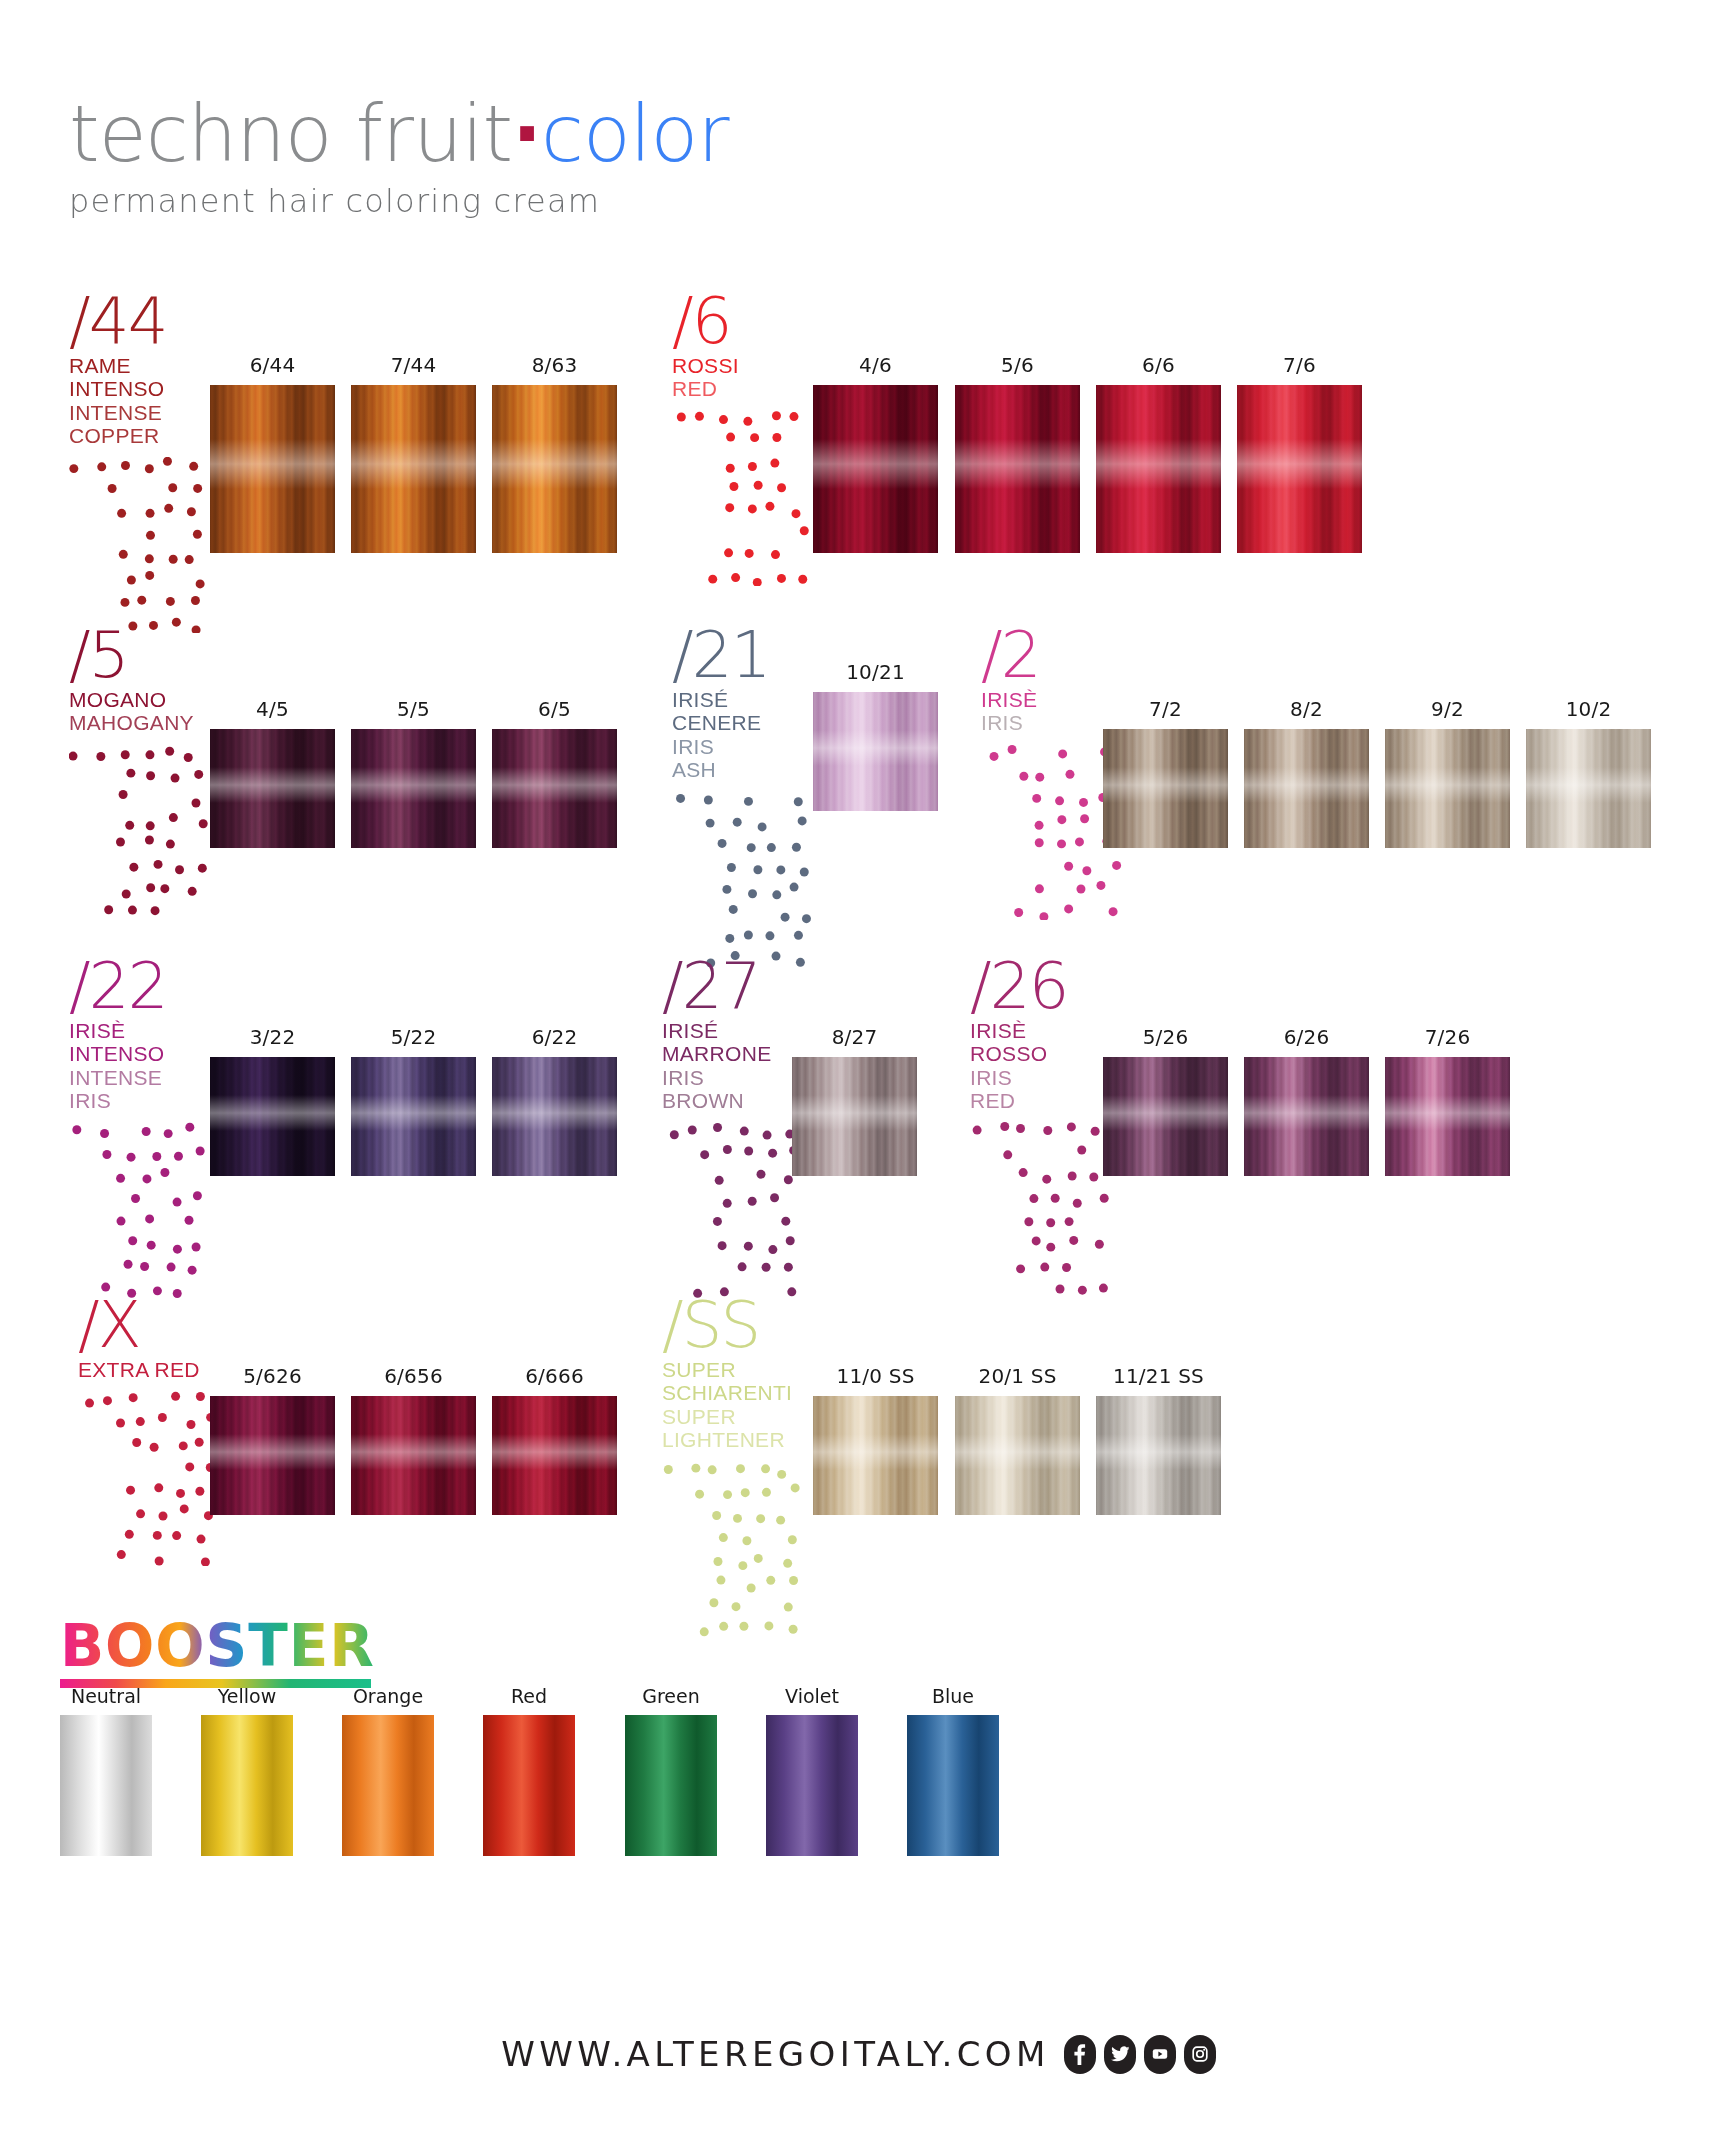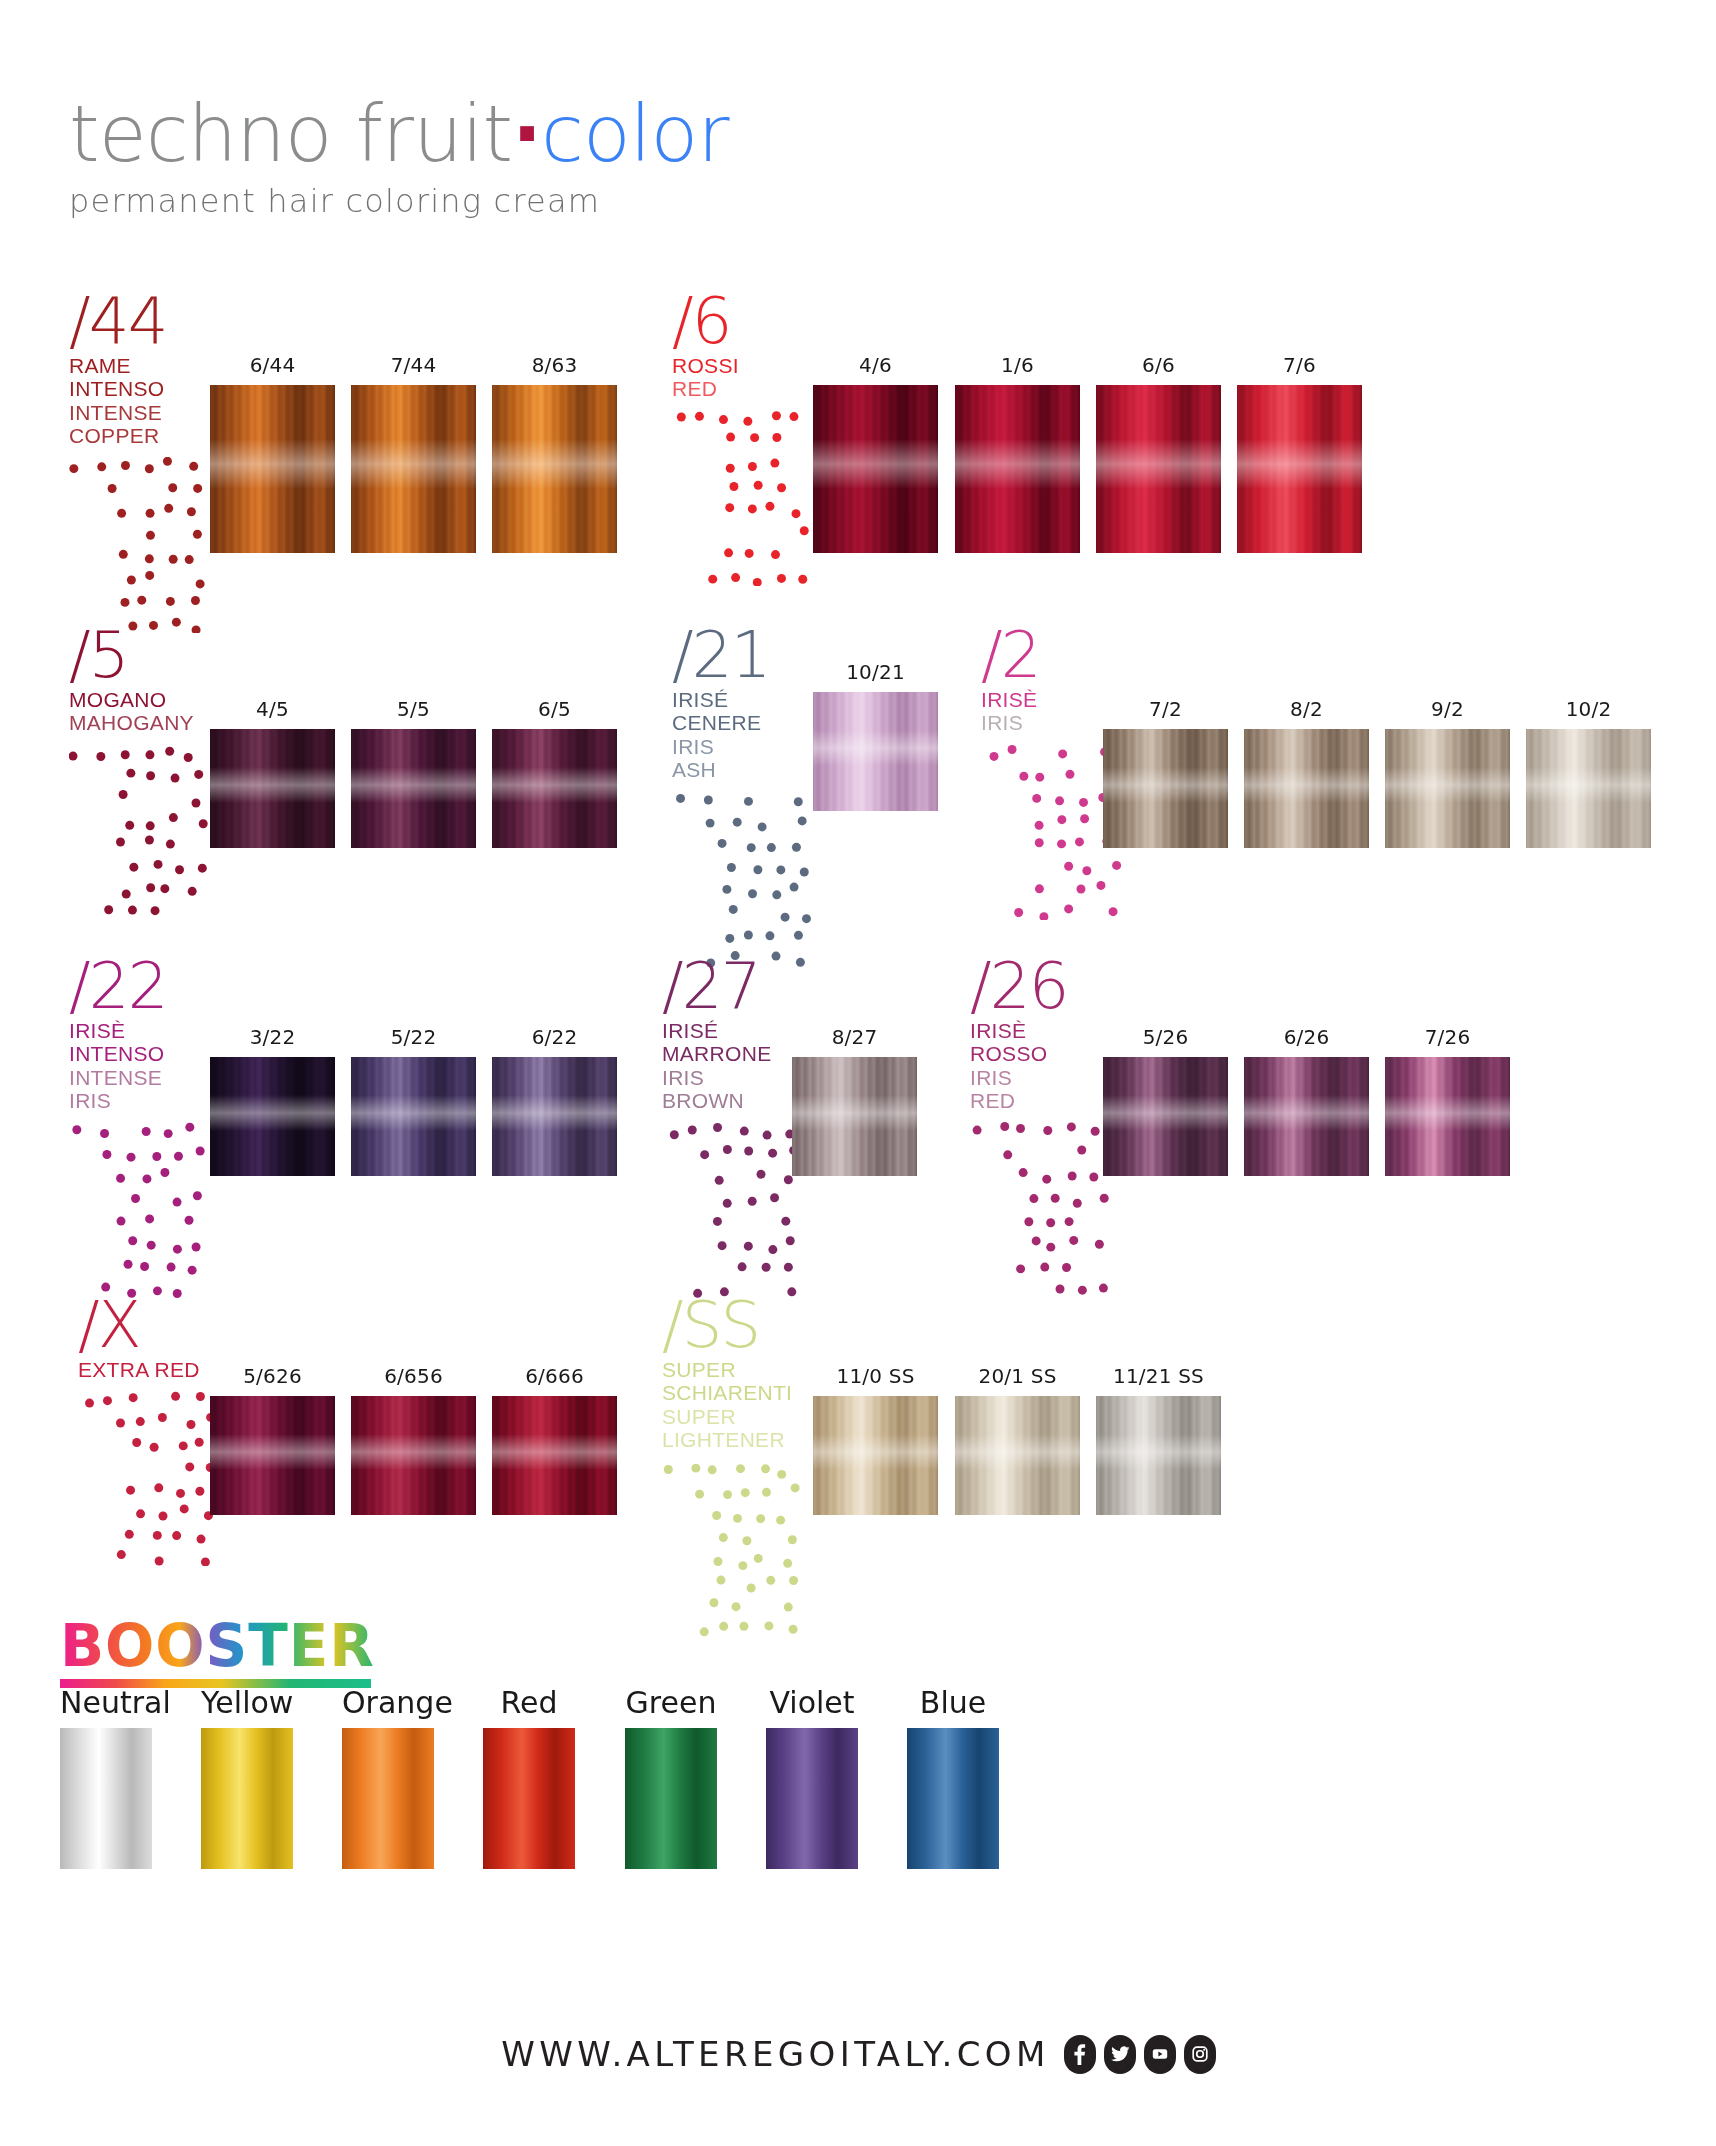--- a/index.html
+++ b/index.html
@@ -110,21 +110,21 @@
     -webkit-background-clip: text;
     background-clip: text;
     color: transparent;
     display: inline-block;
   }
   .booster-rule {
     width: 311px; height: 9.7px; margin-top: 3.5px;
     background: linear-gradient(90deg,#ec1c8e 0%,#f04a4a 18%,#f9a61a 34%,#e8c520 52%,#22b573 74%,#1bbf8a 100%);
   }
   .b-label {
-    font-size: 30px;
+    font-size: 19px;
     color: #1a1a1a;
     text-align: center;
     margin-bottom: 8px;
     white-space: nowrap;
     font-family: "DejaVu Sans", sans-serif;
   }
   .b-tile { width: 92px; height: 141px; position: relative; overflow: hidden; }
 
   
   .footer { position: absolute; left: 0; right: 0; top: 2034px; display: flex; justify-content: center; align-items: center; gap: 14px; }
@@ -263,21 +263,21 @@
         </div>
       </div>
       <div class="swatch" style="left: 813px; top: 353px;">
         <div class="sw-label">4/6</div>
         <div class="sw-tile tall" style="background:linear-gradient(90deg,#4c0314 0%,#7e0a23 18%,#a71231 38%,#7e0a23 55%,#4c0314 72%,#7e0a23 88%,#4c0314 100%)">
           <div class="strands"></div>
           <div class="sheen"></div>
         </div>
       </div>
       <div class="swatch" style="left: 955px; top: 353px;">
-        <div class="sw-label">1/6</div>
+        <div class="sw-label">5/6</div>
         <div class="sw-tile tall" style="background:linear-gradient(90deg,#5e0519 0%,#9c0e2b 18%,#c51a3d 38%,#9c0e2b 55%,#5e0519 72%,#9c0e2b 88%,#5e0519 100%)">
           <div class="strands"></div>
           <div class="sheen"></div>
         </div>
       </div>
       <div class="swatch" style="left: 1096px; top: 353px;">
         <div class="sw-label">6/6</div>
         <div class="sw-tile tall" style="background:linear-gradient(90deg,#740a1d 0%,#b5152f 18%,#dc2b48 38%,#b5152f 55%,#740a1d 72%,#b5152f 88%,#740a1d 100%)">
           <div class="strands"></div>
           <div class="sheen"></div>

